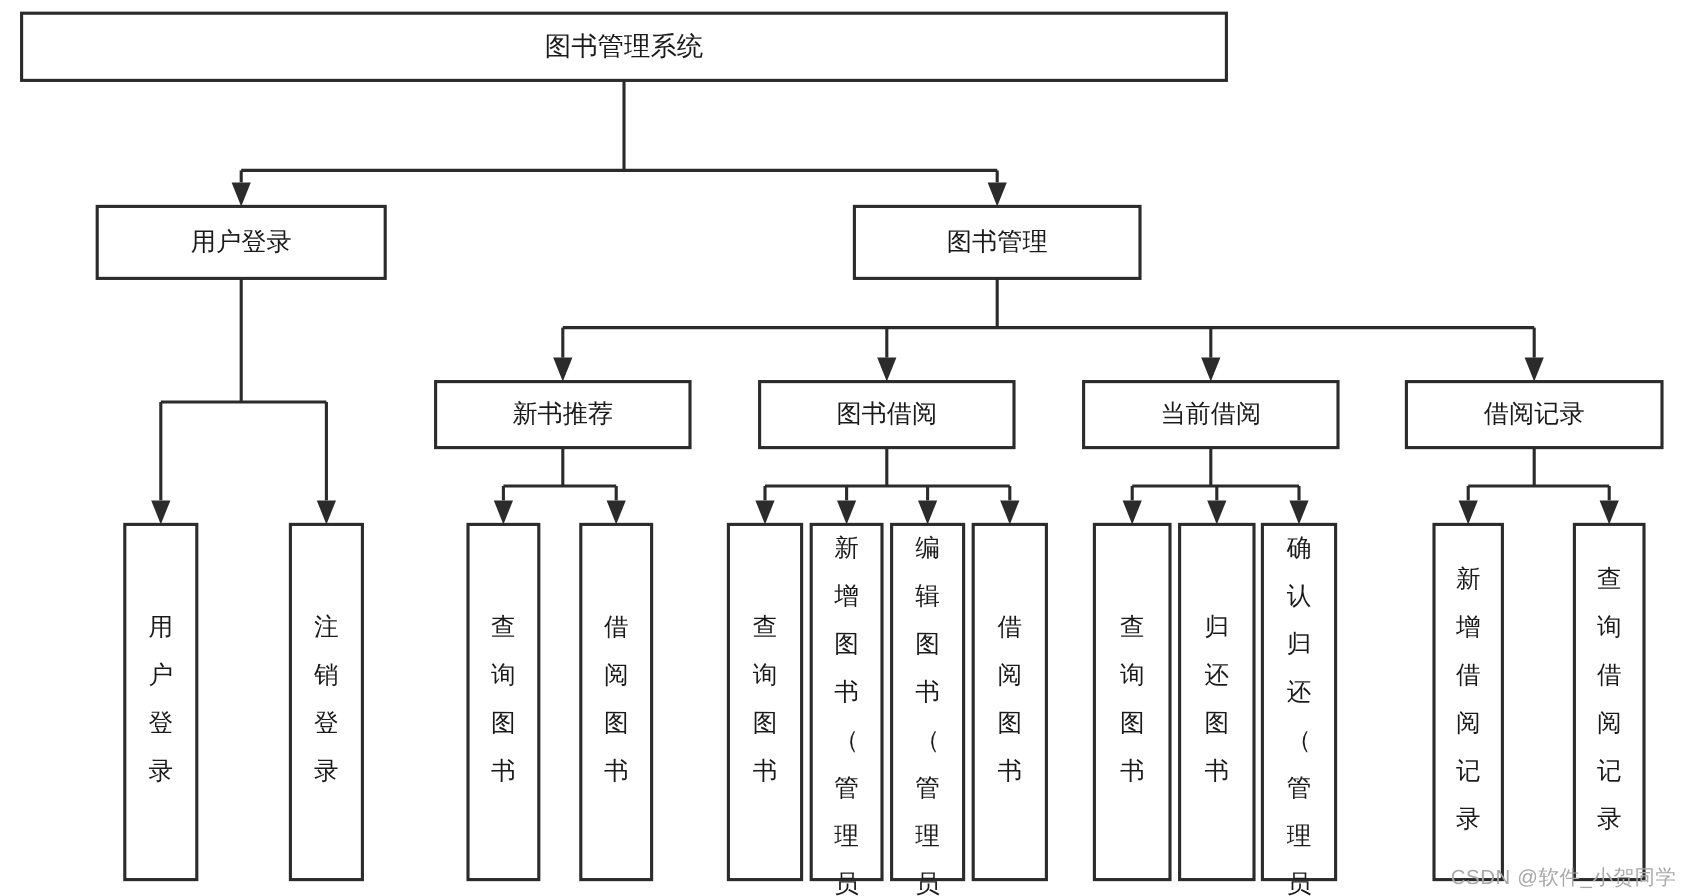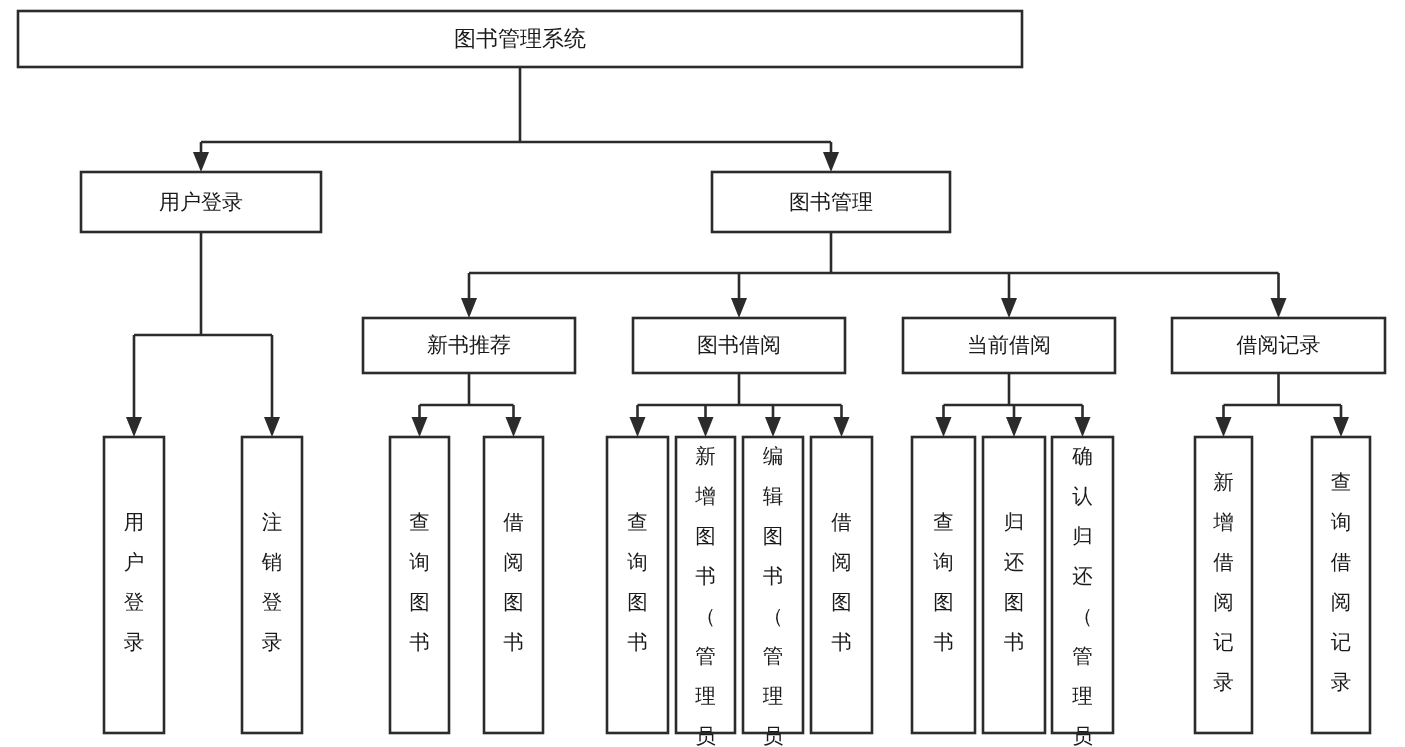--- a/index.html
+++ b/index.html
@@ -210,13 +210,14 @@
           <rect x="1195" y="437" width="57" height="296" class="node-rect"></rect>
           <text x="1223.5" class="vert-label"><tspan x="1223.5" y="489">新</tspan><tspan x="1223.5" y="529">增</tspan><tspan x="1223.5" y="569">借</tspan><tspan x="1223.5" y="609">阅</tspan><tspan x="1223.5" y="649">记</tspan><tspan x="1223.5" y="689">录</tspan></text>
         </g>
         <g>
           <rect x="1312" y="437" width="58" height="296" class="node-rect"></rect>
           <text x="1341" class="vert-label"><tspan x="1341" y="489">查</tspan><tspan x="1341" y="529">询</tspan><tspan x="1341" y="569">借</tspan><tspan x="1341" y="609">阅</tspan><tspan x="1341" y="649">记</tspan><tspan x="1341" y="689">录</tspan></text>
         </g>
       </g>
   </svg>
 
+  <div class="watermark">CSDN @软件_小贺同学</div>
 </div>
 
 </body></html>

